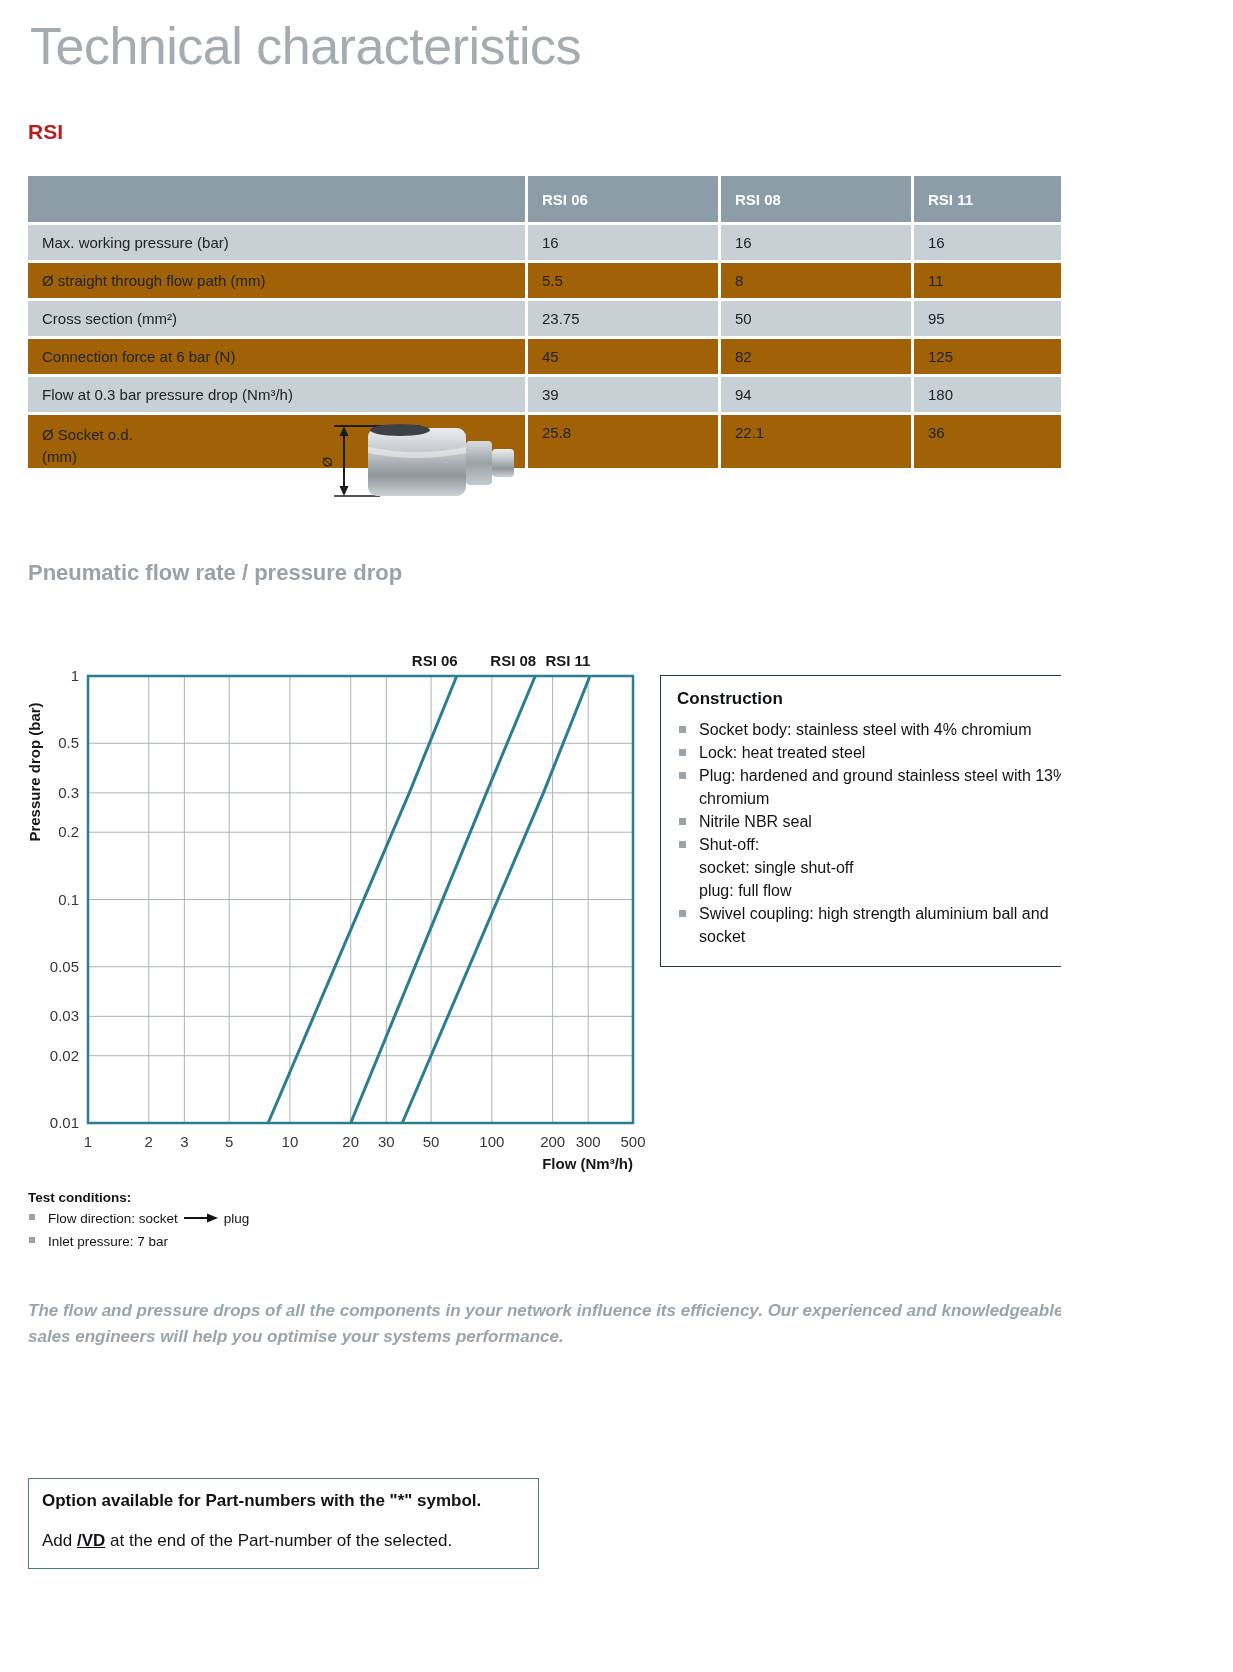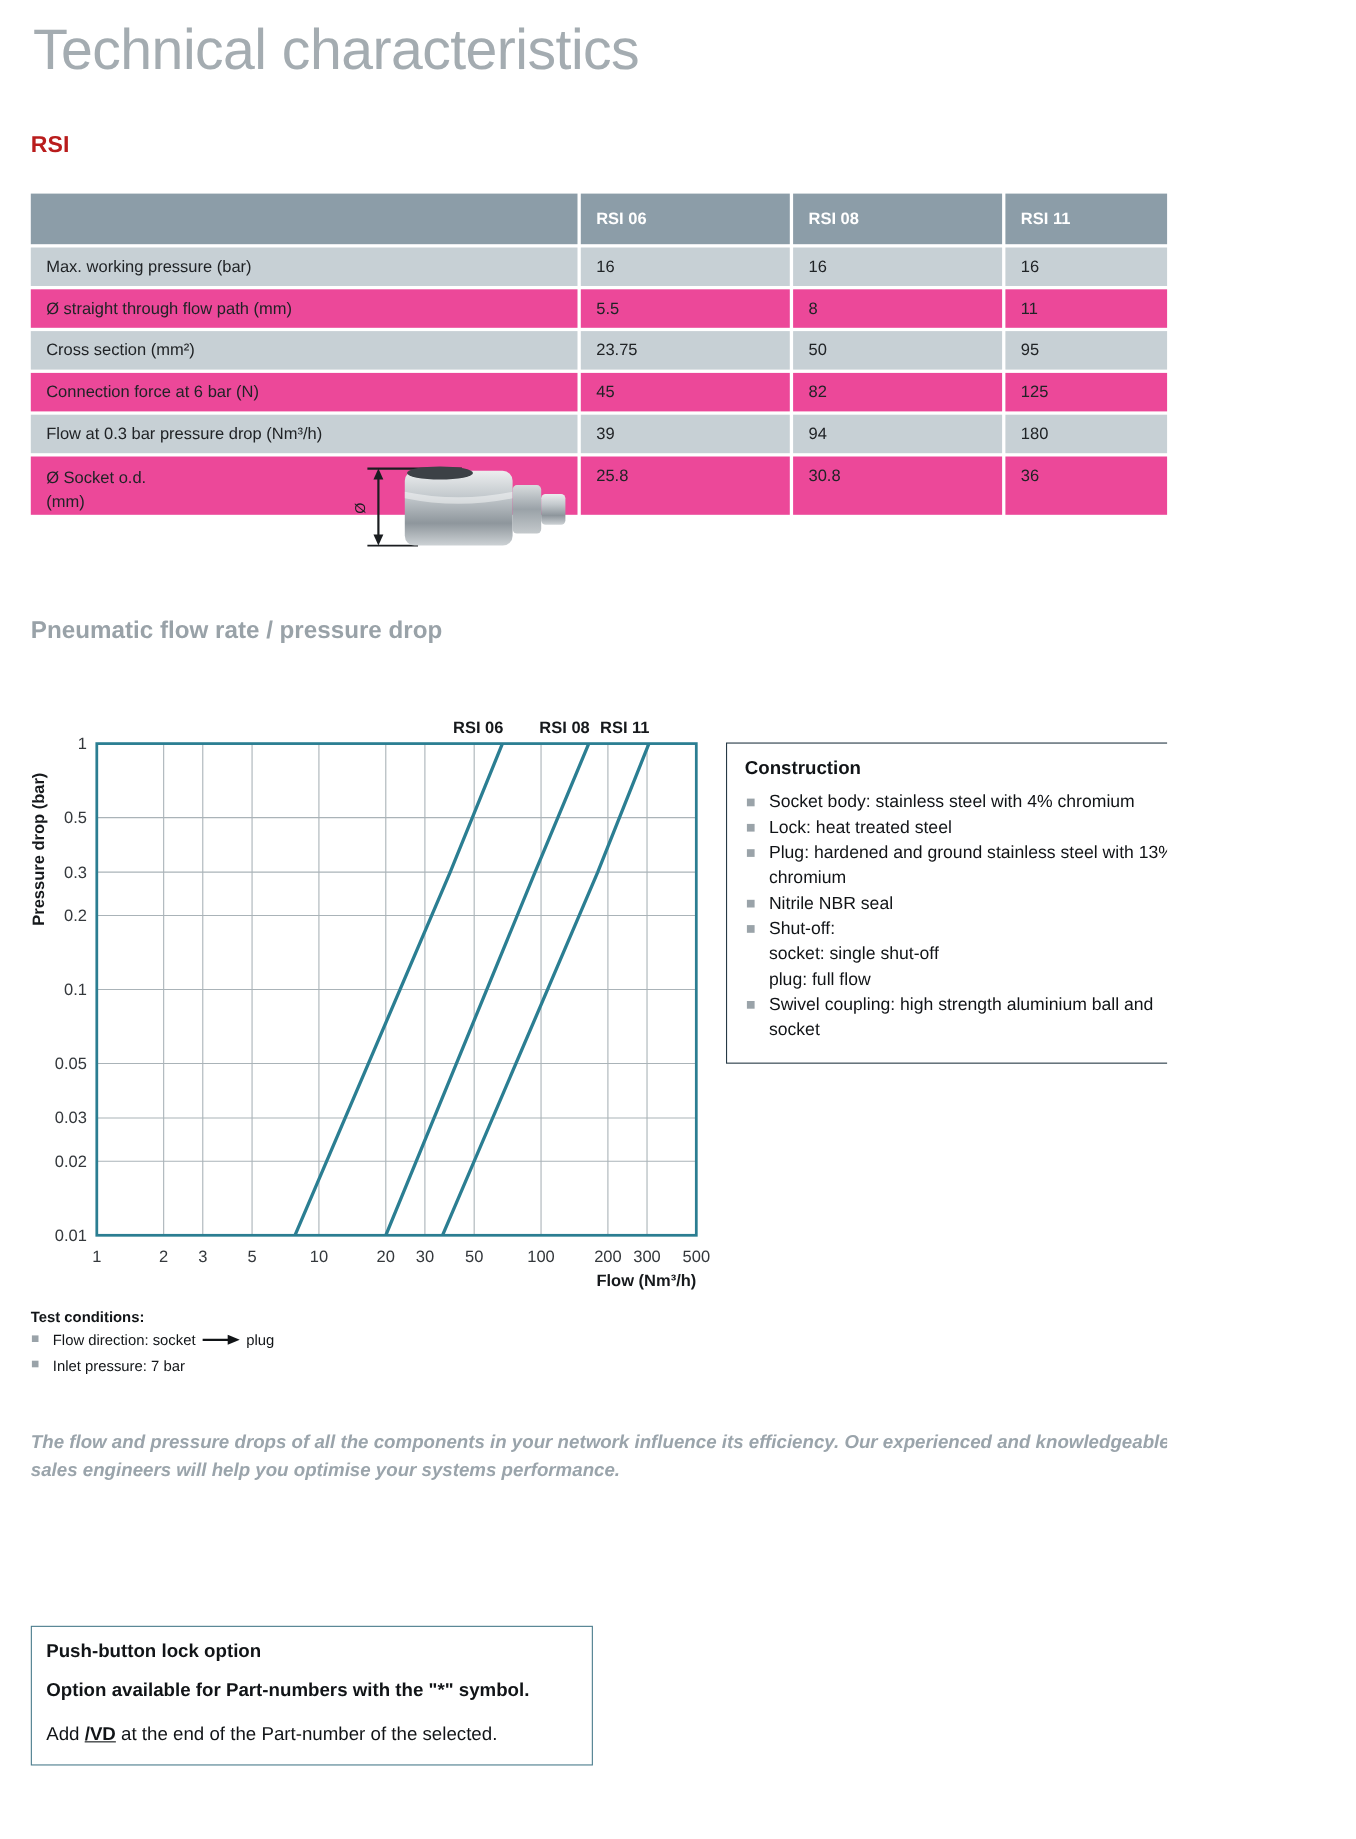--- a/index.html
+++ b/index.html
@@ -22,21 +22,21 @@
     table-layout:fixed; width:1082px;
     font-size:15px; color:#202326;
   }
   table.spec th, table.spec td { text-align:left; padding-left:14px; vertical-align:middle; }
   table.spec thead th {
     background:#8c9da8; color:#ffffff; font-weight:bold; height:46px;
   }
   table.spec .c0 { width:497px; }
   table.spec .c1, table.spec .c2, table.spec .c3 { width:190px; }
   tr.row-dark td { background:#c7d0d5; }
-  tr.row-light td { background:#ec4899; }
+  tr.row-light td { background:#a16207; }
   table.spec tbody td { height:35px; }
   tr.row-tall td { height:86px; vertical-align:top; padding-top:9px; }
   td.label-cell-tall { position:relative; line-height:1.45; }
   .coupling-art { position:absolute; left:292px; top:2px; }
   .chart-heading {
     position:absolute; left:28px; top:560px;
     font-size:22px; font-weight:bold; color:#99a2a8;
   }
   #flow-chart { position:absolute; left:0; top:630px; }
   .construction-box {
@@ -147,21 +147,21 @@
             <g>
               <rect x="48" y="11" width="98" height="68" rx="9" fill="url(#metalA)"></rect>
               <ellipse cx="80" cy="13" rx="30" ry="6" fill="#3c4146"></ellipse>
               <path d="M48 30 q49 10 98 0 l0 6 q-49 10 -98 0 z" fill="#ffffff" opacity="0.45"></path>
               <rect x="146" y="24" width="26" height="44" rx="4" fill="url(#metalB)"></rect>
               <rect x="172" y="32" width="22" height="28" rx="4" fill="url(#metalA)"></rect>
             </g>
           </svg>
         </td>
         <td>25.8</td>
-        <td>30.8</td>
+        <td>22.1</td>
         <td>36</td>
       </tr>
     </tbody>
   </table>
 
   <h2 class="chart-heading">Pneumatic flow rate / pressure drop</h2>
 
   <svg id="flow-chart" width="660" height="560" viewBox="0 0 660 560">
       <line x1="88" y1="46" x2="88" y2="493" stroke="#aab3b8" stroke-width="1"></line>
       <line x1="148.78665097177728" y1="46" x2="148.78665097177728" y2="493" stroke="#aab3b8" stroke-width="1"></line>
@@ -239,18 +239,17 @@
     </div>
     <div class="tc-item">
       <span class="sq"></span>
       <span>Inlet pressure: 7 bar</span>
     </div>
   </div>
 
   <p class="note-paragraph">The flow and pressure drops of all the components in your network influence its efficiency. Our experienced and knowledgeable sales engineers will help you optimise your systems performance.</p>
 
   <div class="push-box">
-    <div class="push-title">Push-button lock option</div>
     <div class="push-line1">Option available for Part-numbers with the "*" symbol.</div>
     <div class="push-line2"><span>Add </span><b>/VD</b><span> at the end of the Part-number of the selected.</span></div>
   </div>
 
 </div>
 
 </body></html>

